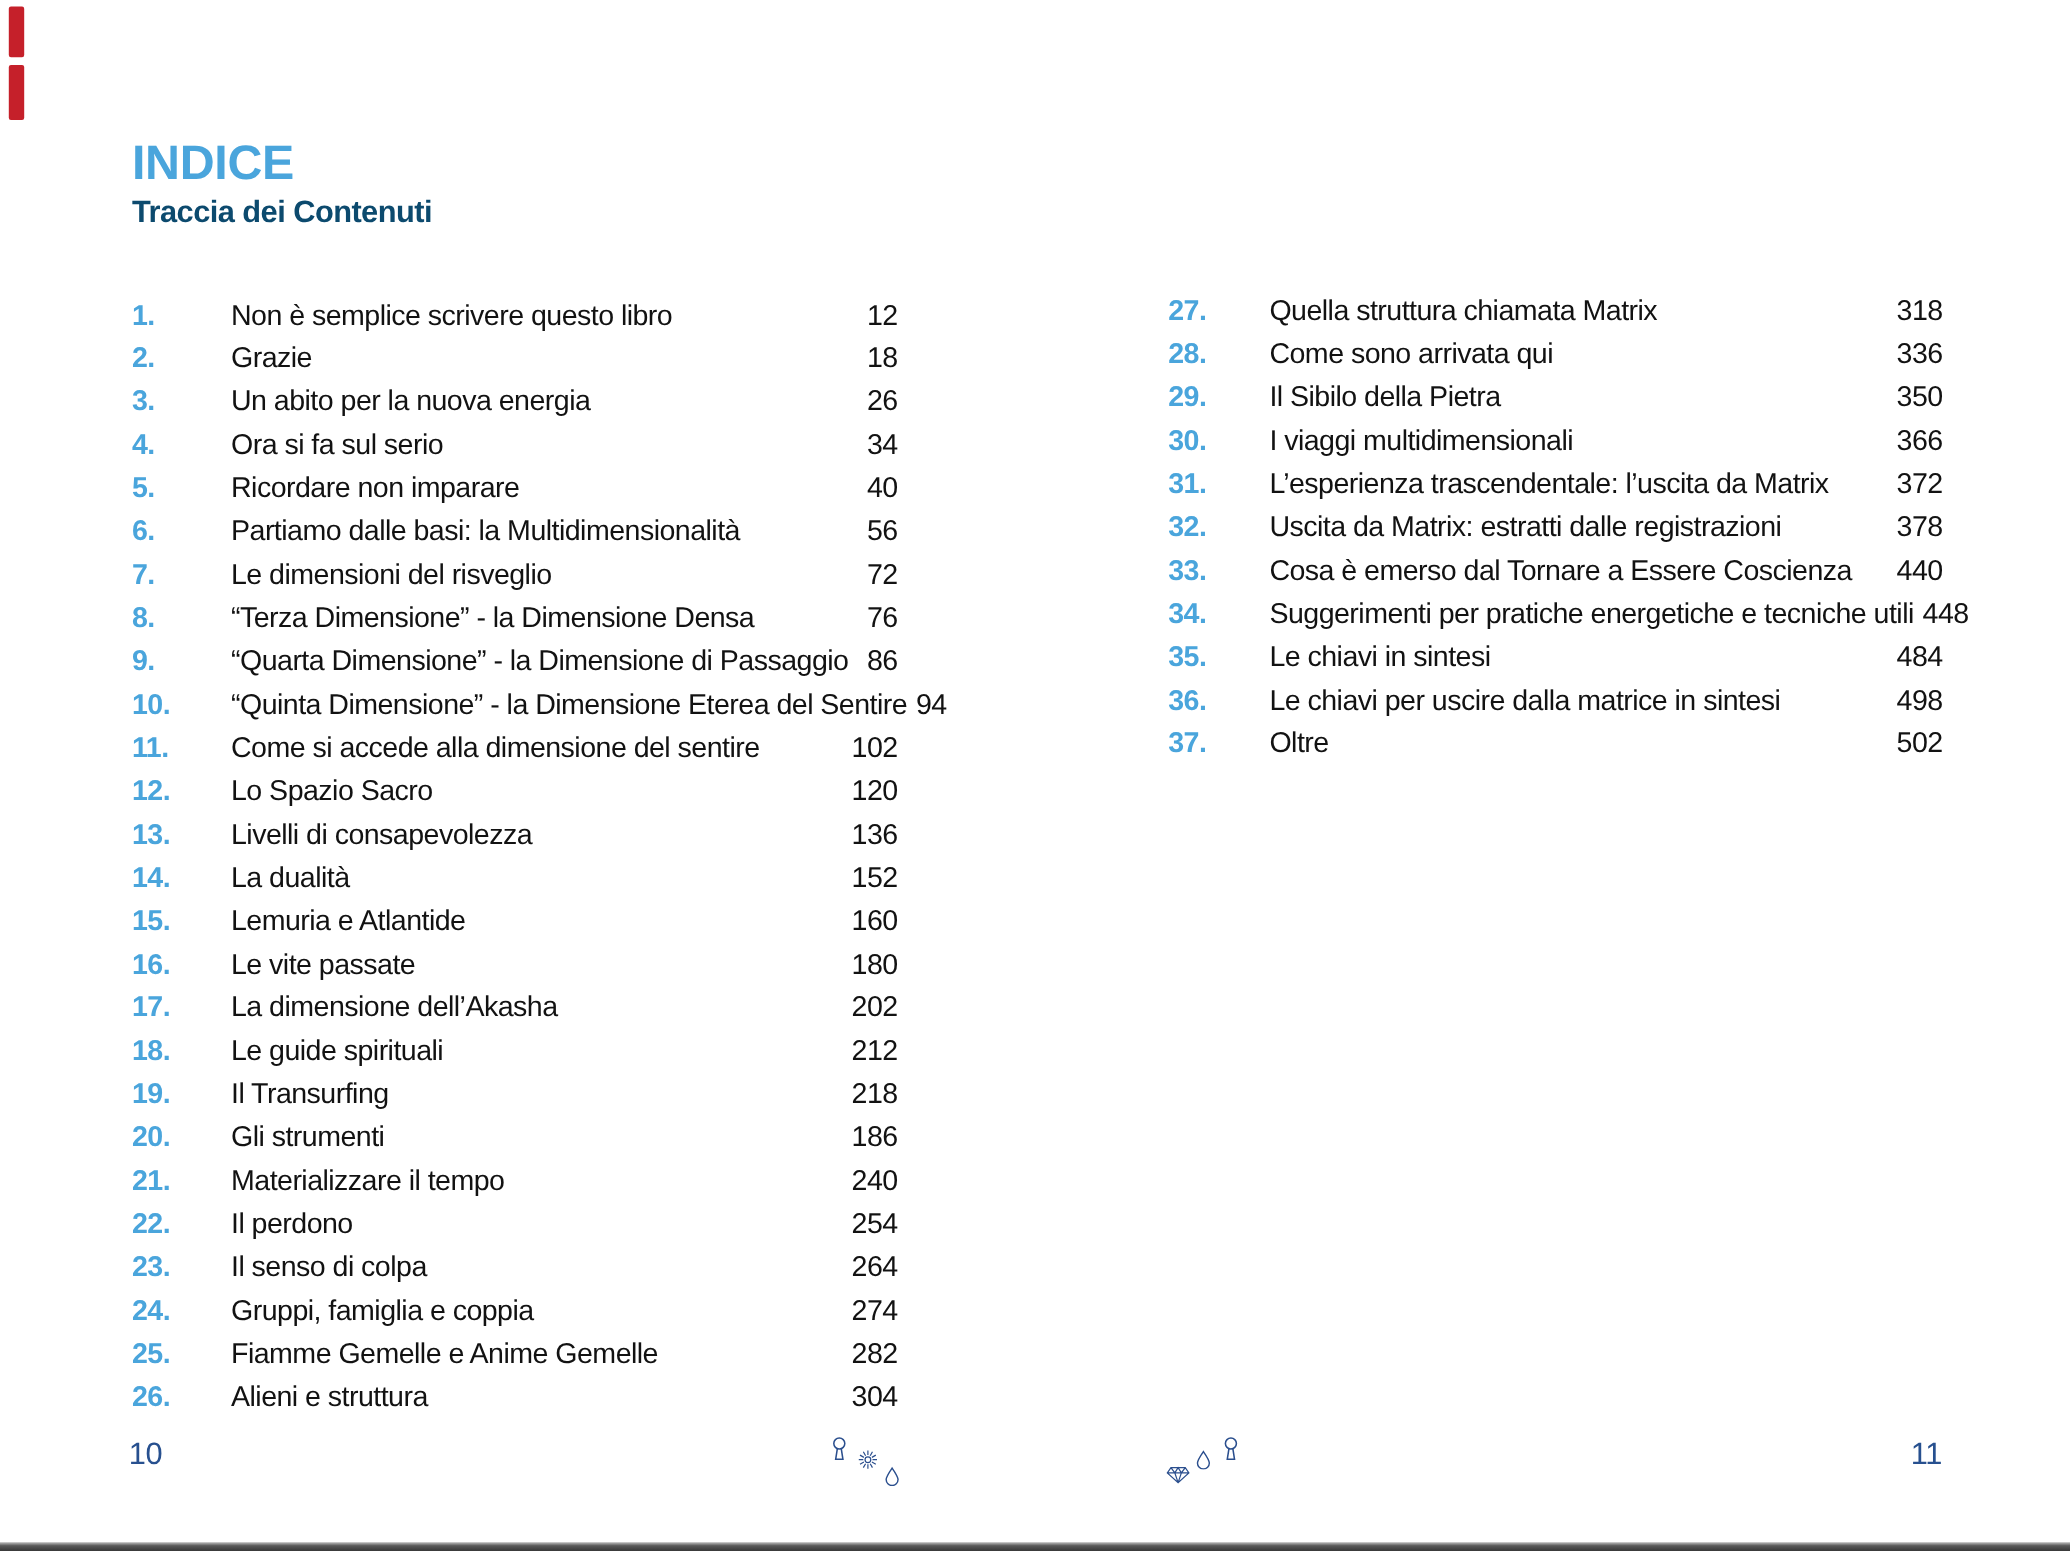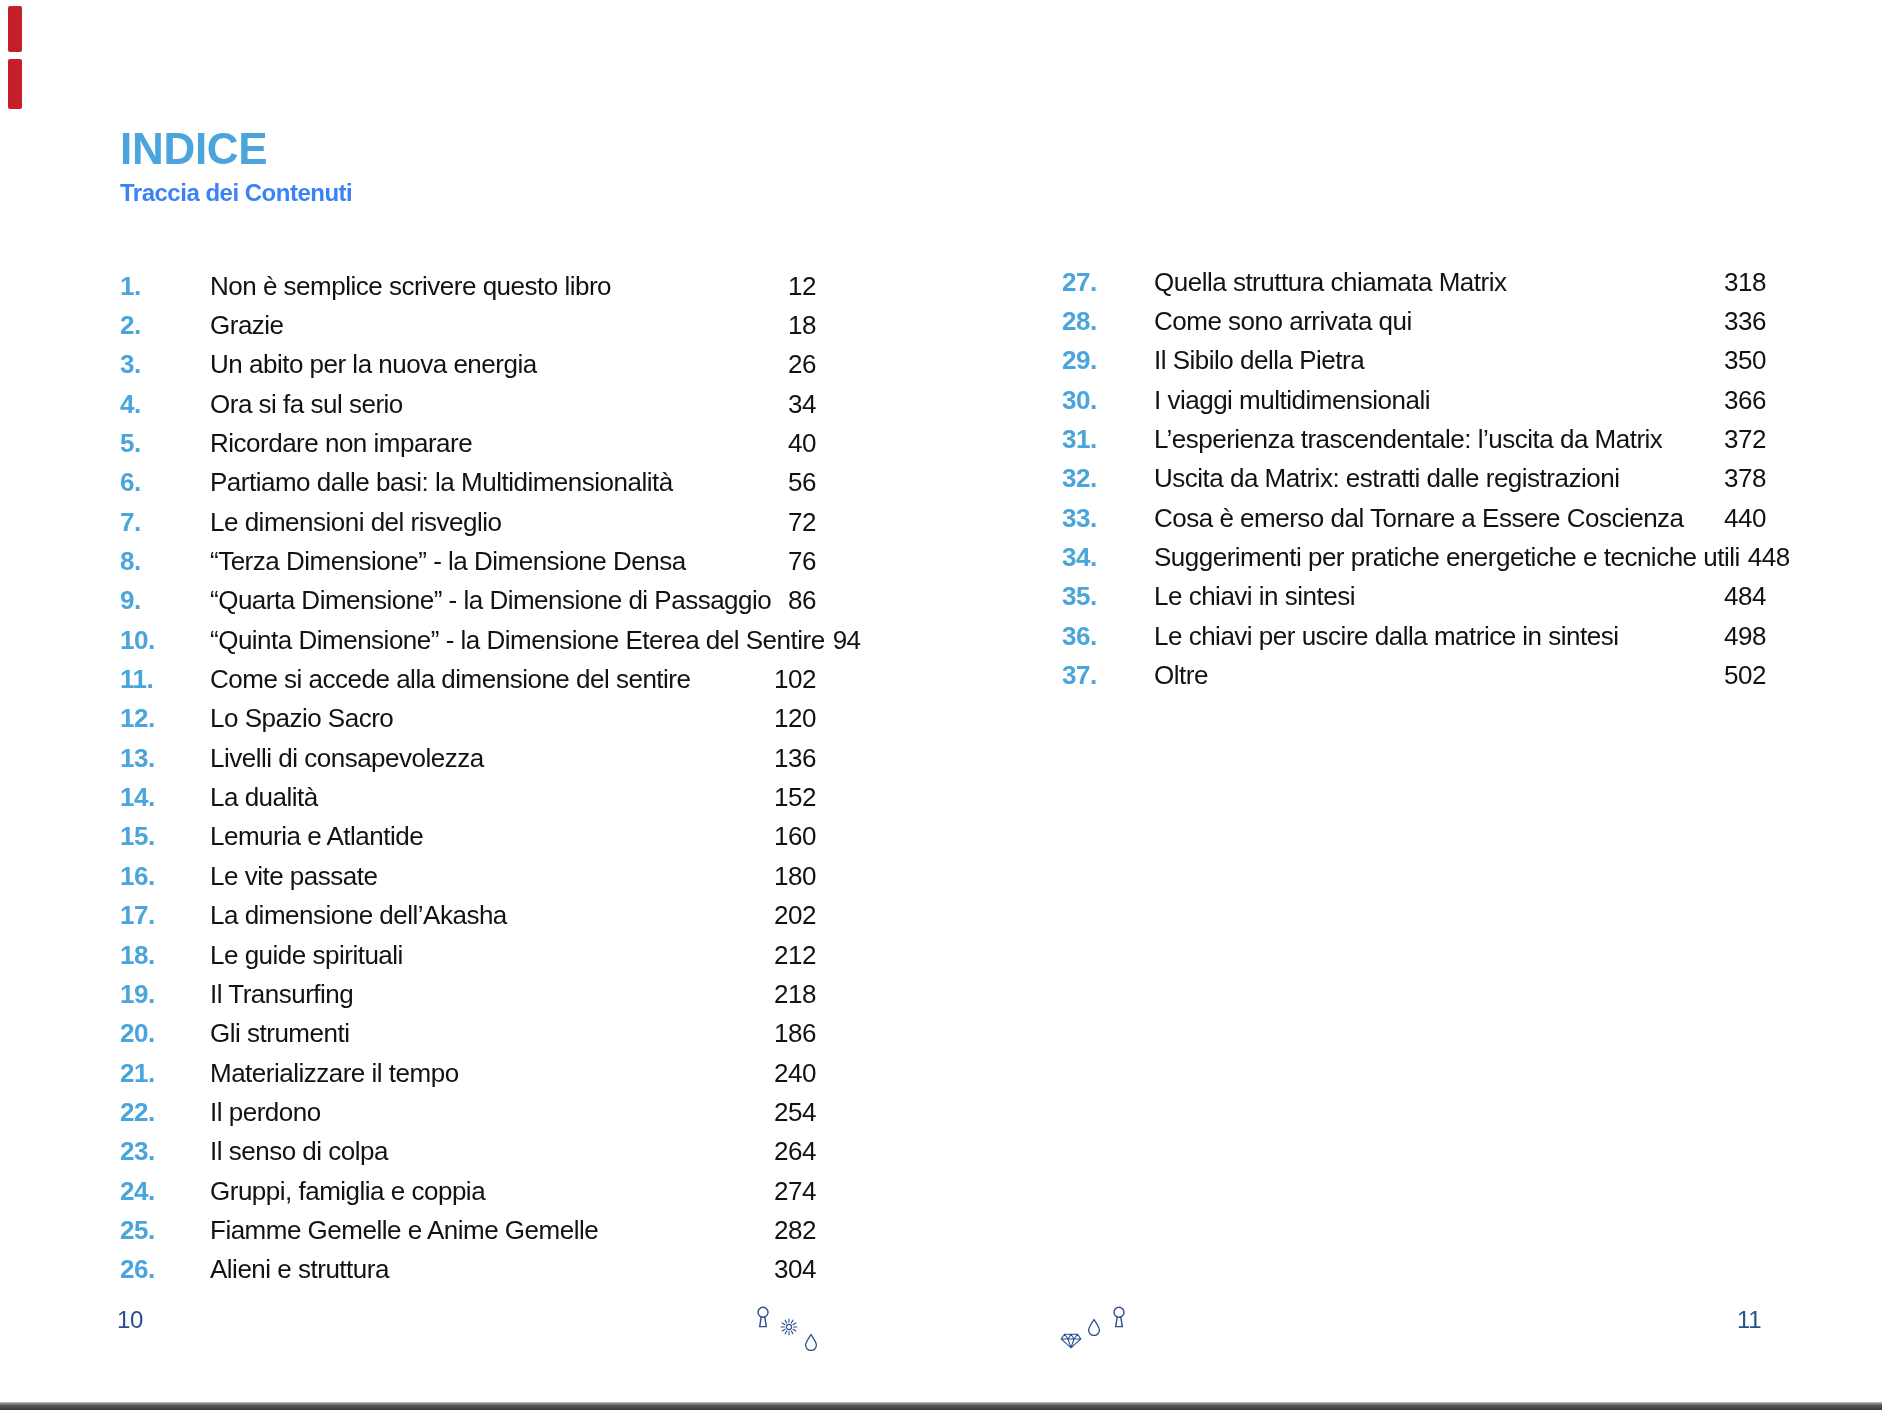--- a/index.html
+++ b/index.html
@@ -17,22 +17,22 @@
   #red-mark-2{top:59px;height:50px;}
 
   
   #page-title{
     position:absolute;left:120px;top:131px;
     font-size:44px;font-weight:bold;line-height:35px;
     color:#4aa5dc;letter-spacing:-0.3px;
   }
   #page-subtitle{
     position:absolute;left:120px;top:174px;
-    font-size:24px;font-weight:bold;line-height:38px;
-    color:#3b82f6;letter-spacing:-0.5px;
+    font-size:28px;font-weight:bold;line-height:38px;
+    color:#0c4a6e;letter-spacing:-0.5px;
   }
 
   
   .toc-col{position:absolute;}
   #toc-col-left{left:120px;top:266px;width:696px;}
   #toc-col-right{left:1062px;top:262px;width:704px;}
   .toc-row{
     display:flex;align-items:center;
     height:39.35px;
     font-size:26px;letter-spacing:-0.5px;line-height:1;
@@ -42,21 +42,21 @@
     color:#4aa5dc;font-weight:bold;
   }
   #toc-col-left .toc-num{width:42px;}
   #toc-col-right .toc-num{width:44px;}
   .toc-title{white-space:nowrap;color:#121212;margin-left:48px;}
   .toc-page{margin-left:auto;padding-left:8px;text-align:center;color:#121212;}
 
   
   .folio{
     position:absolute;top:1306px;
-    font-size:24px;color:#27508f;letter-spacing:-0.3px;
+    font-size:28px;color:#27508f;letter-spacing:-0.3px;
   }
   #folio-left{left:117px;}
   #folio-right{left:1737px;}
 
   .icon-cluster{position:absolute;top:1306px;width:70px;height:48px;color:#2b4f8e;}
   #icon-cluster-left{left:755px;}
   #icon-cluster-right{left:1060px;}
   .footer-icon{position:absolute;display:block;line-height:0;}
   .footer-icon svg{stroke:currentColor;fill:none;}
   #icon-cluster-left .footer-icon:nth-child(1){left:0;top:0;}

